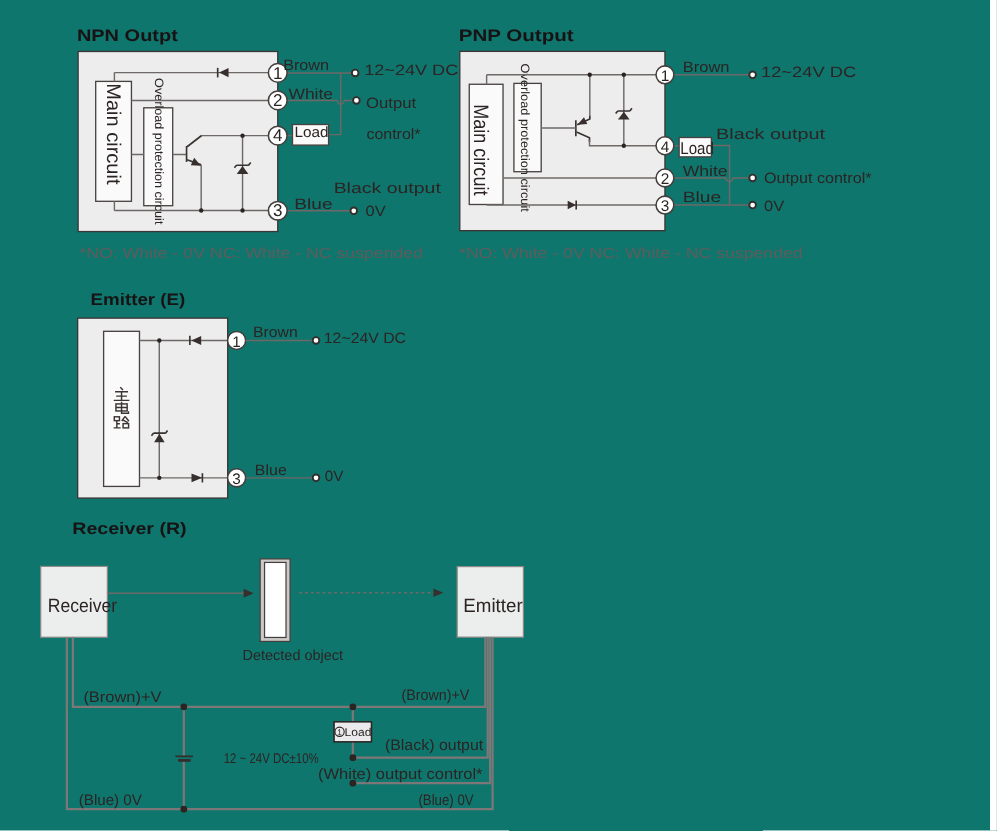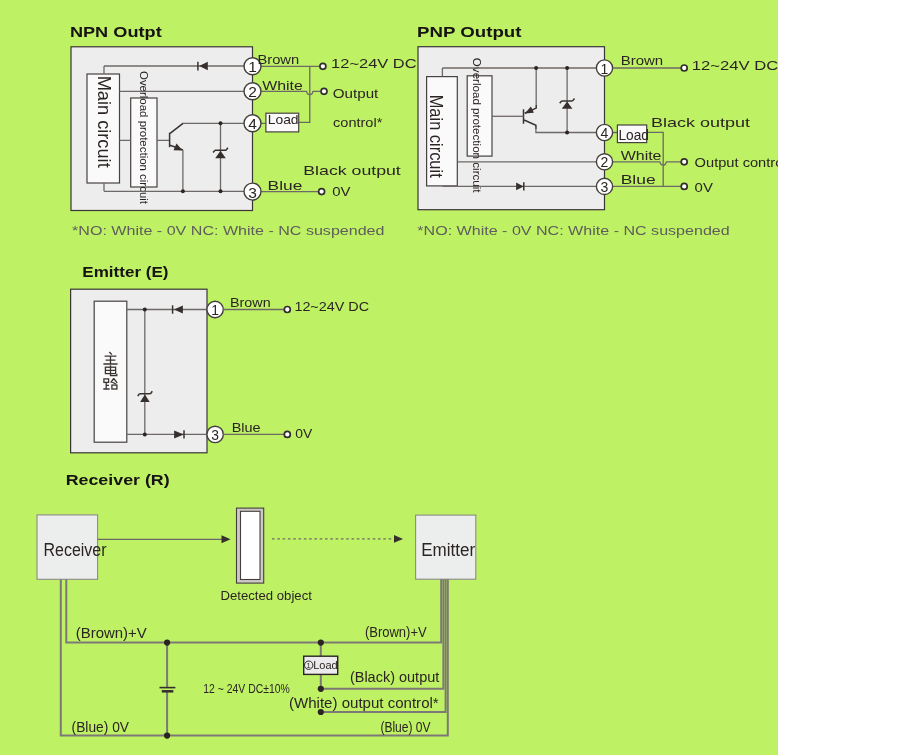--- a/index.html
+++ b/index.html
@@ -1,16 +1,16 @@
 <!DOCTYPE html>
 <html><head>
 <meta charset="utf-8">
 <style>
   html,body{margin:0;padding:0;background:#fff;}
-  #page{position:relative;width:778px;height:755px;background:#bef264;overflow:hidden;}
+  #page{position:relative;width:900px;height:755px;background:#0f766e;overflow:hidden;}
   text{font-family:"Liberation Sans",sans-serif;fill:#2b2423;}
   .w{stroke:#6e6966;stroke-width:1.3;fill:none;}
   .sym{stroke:#38322f;stroke-width:1.5;fill:none;}
   .w2{stroke:#7d7877;stroke-width:2;fill:none;}
   .bx{fill:#ededee;stroke:#3a3534;stroke-width:1.2;}
   .ib{fill:#fafafa;stroke:#474140;stroke-width:1.2;}
   .cir{fill:#fff;stroke:#443e3c;stroke-width:1.4;}
   .term{fill:#fff;stroke:#332d2b;stroke-width:1.7;}
   .dk{fill:#362f2d;}
   .dot{fill:#2b2422;}

